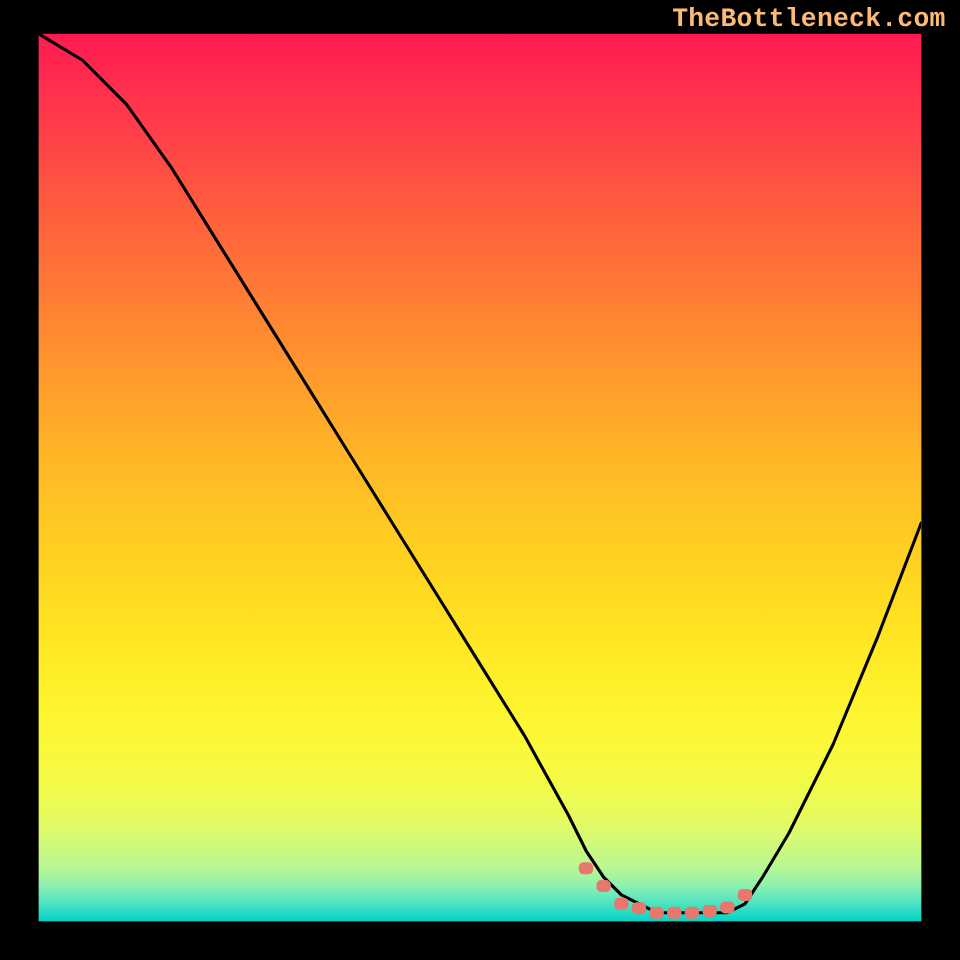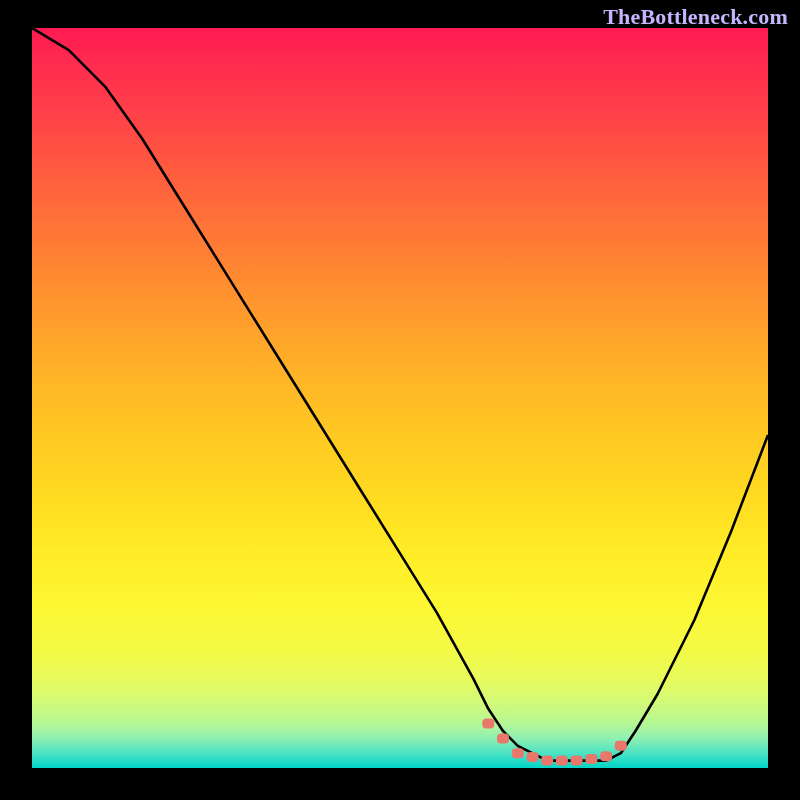--- a/index.html
+++ b/index.html
@@ -55,24 +55,24 @@
     );
   }
   .curve {
     position: absolute;
     inset: 0;
   }
   .watermark {
     position: absolute;
     top: 4px;
     right: 12px;
-    font-family: Liberation Serif, serif;
+    font-family: Liberation Mono, monospace;
     font-size: 22px;
     font-weight: 600;
-    color: #c4b5fd;
+    color: #fdba74;
     letter-spacing: 0.2px;
   }
 </style>
 </head>
 <body>
 
 <div class="frame">
 
   <div class="plot">
     <div class="gradient"></div>

